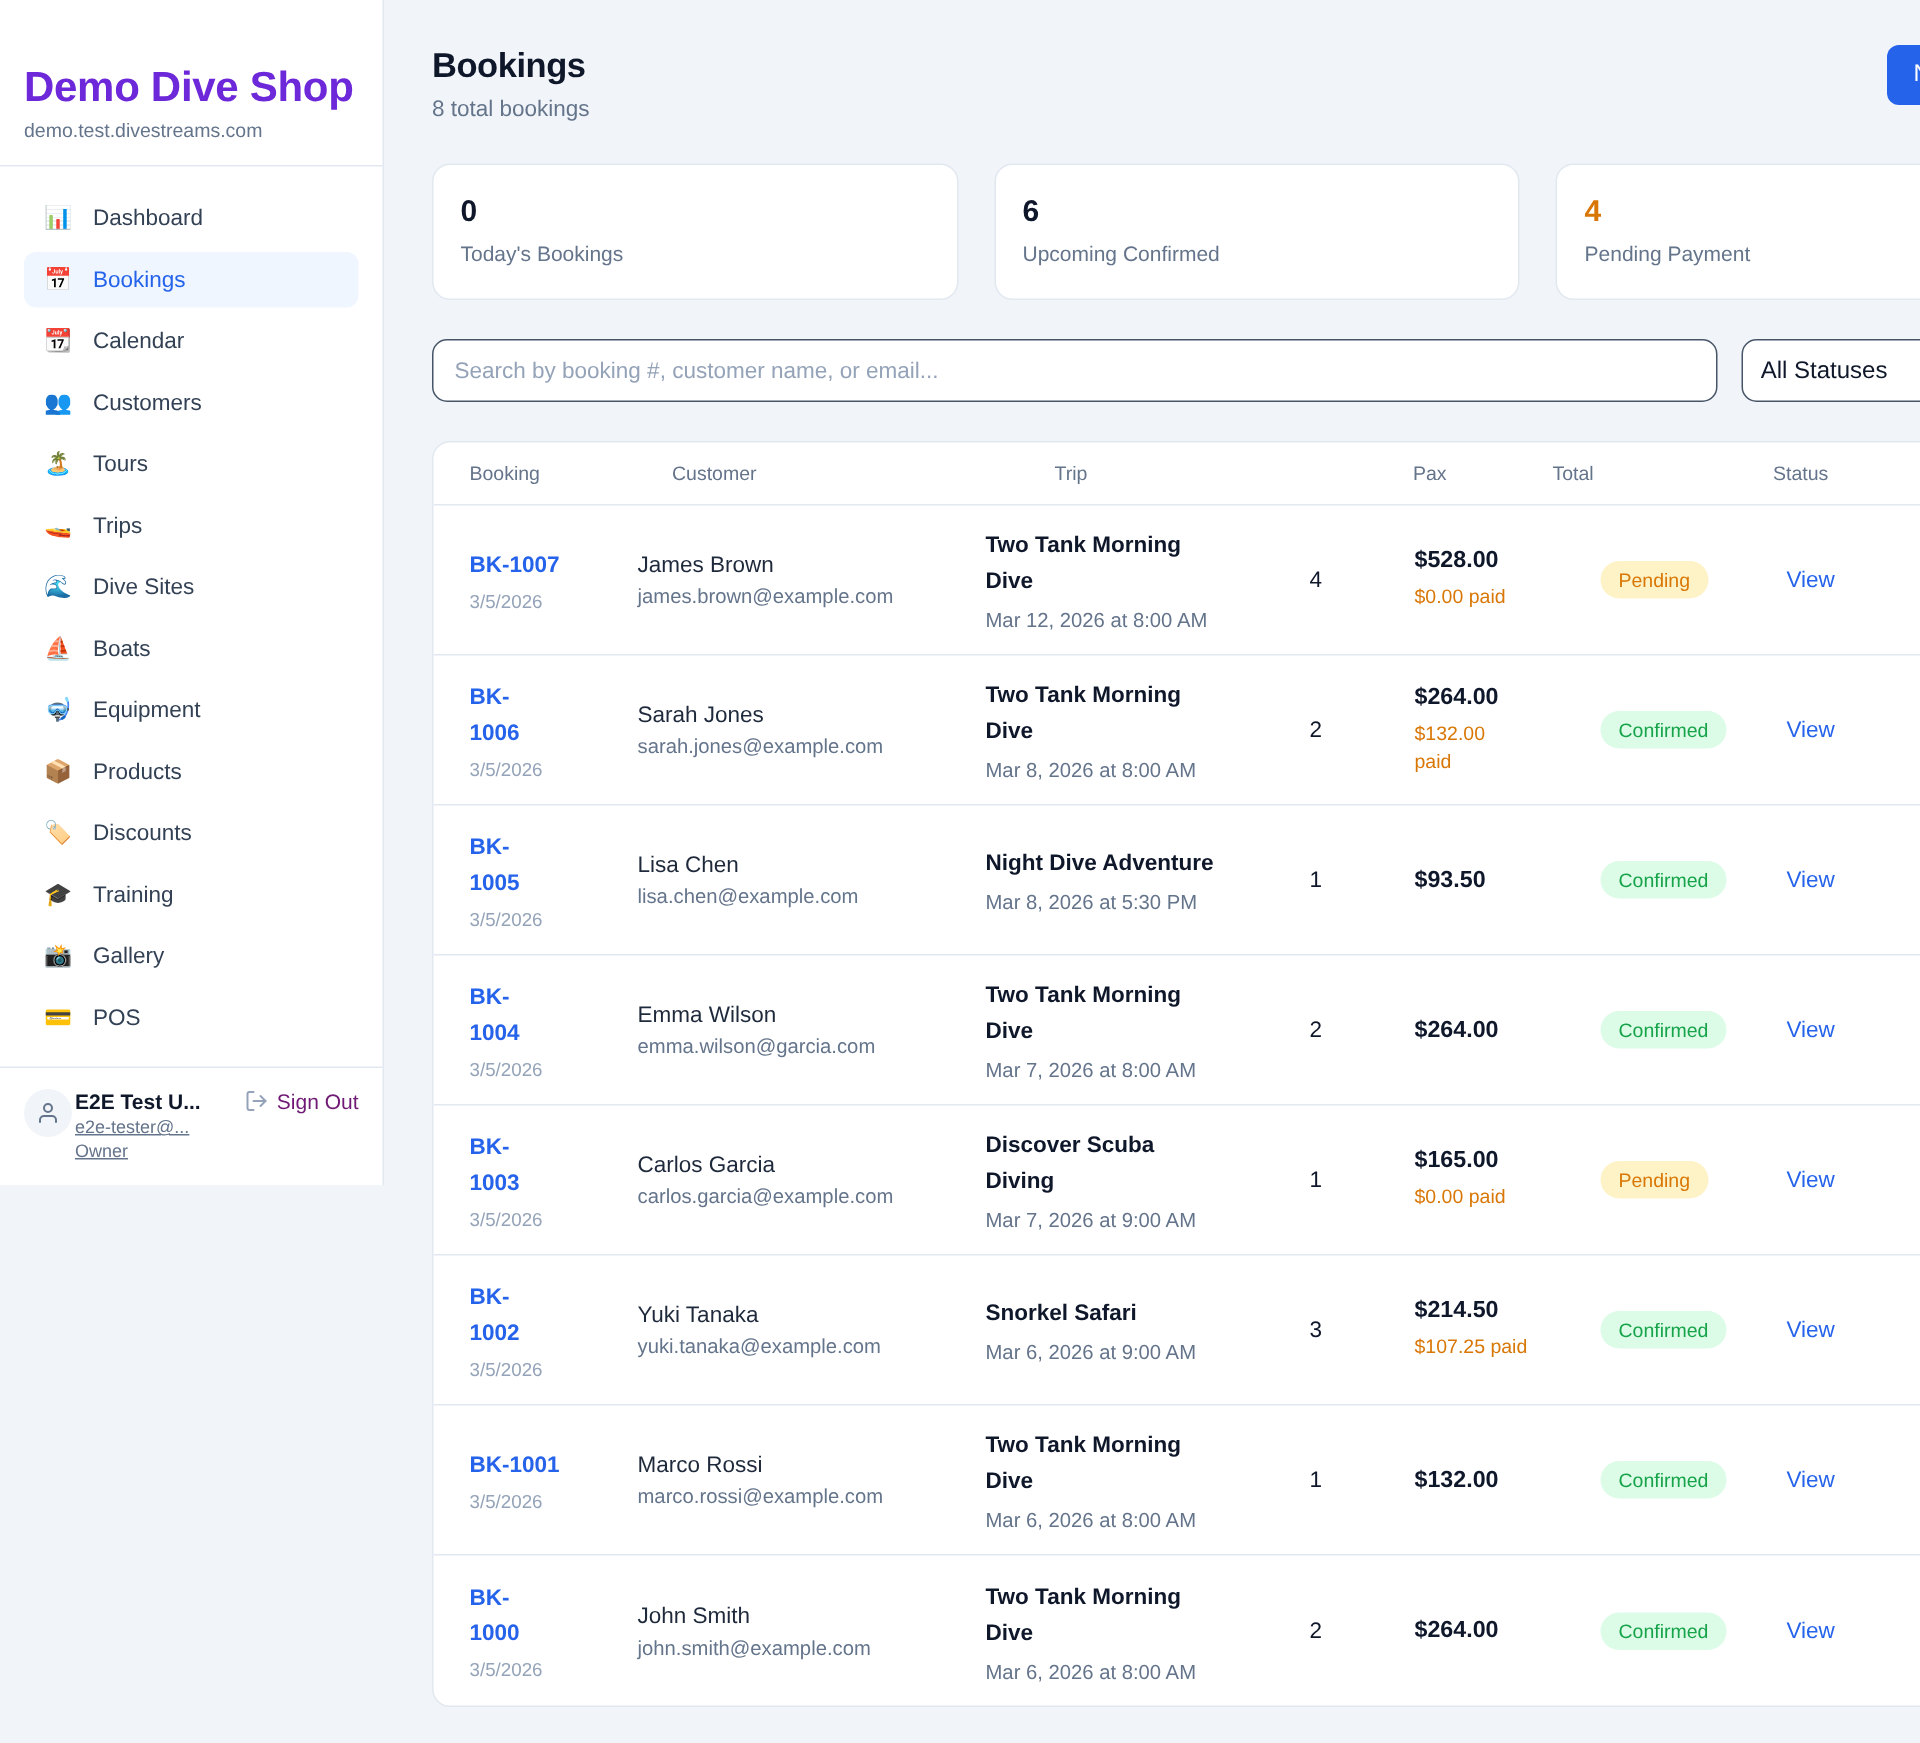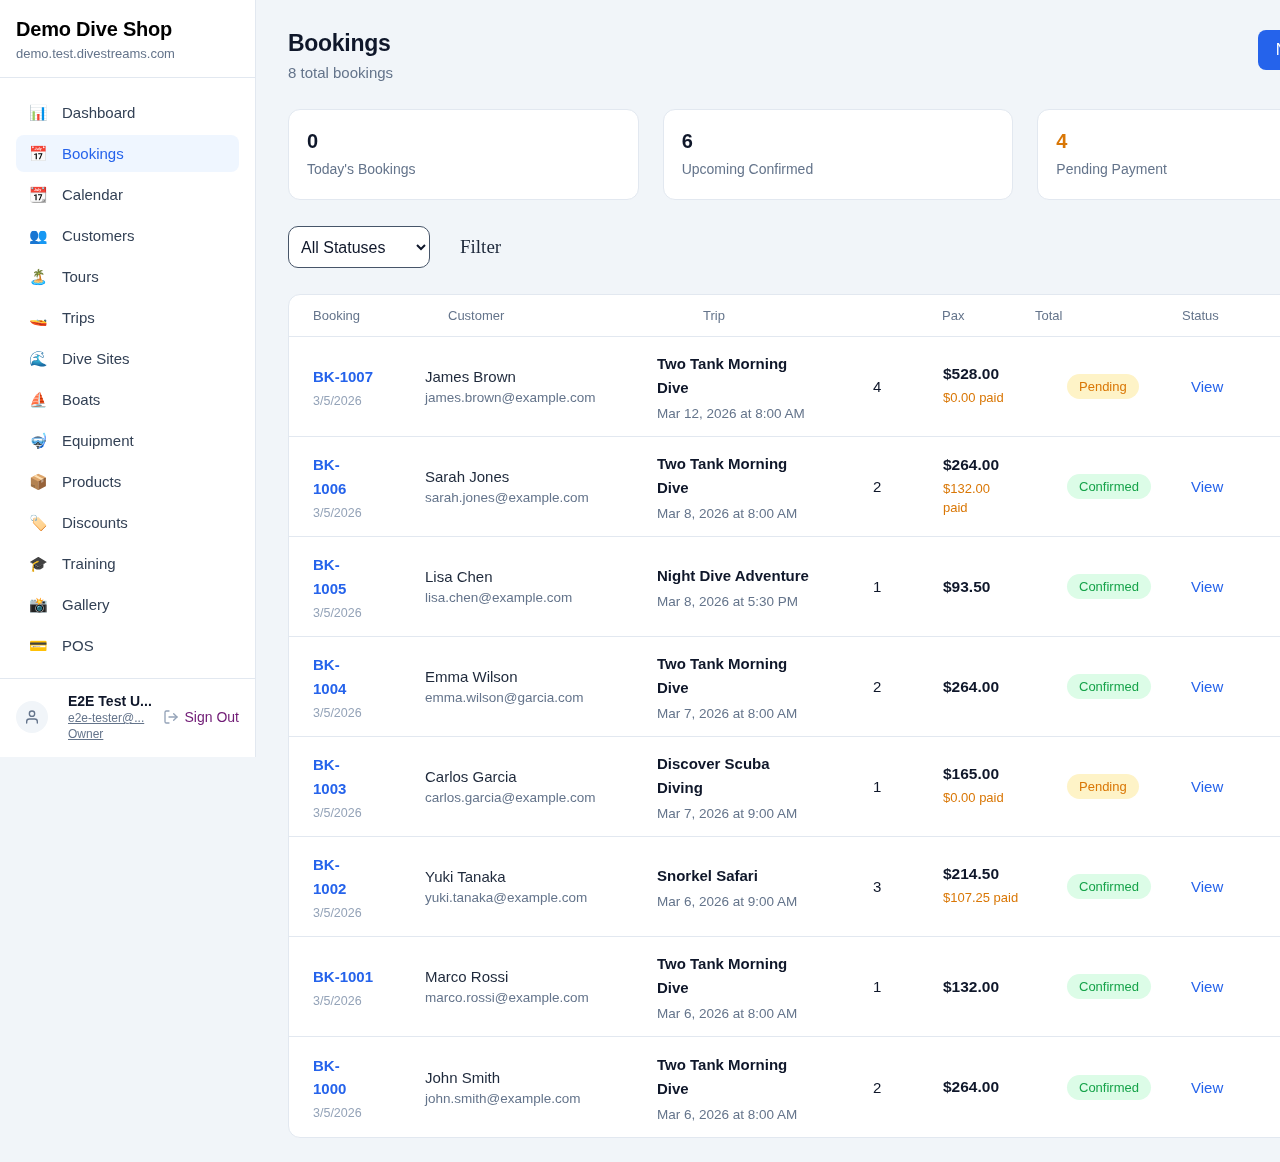--- a/index.html
+++ b/index.html
@@ -12,35 +12,35 @@
     align-items:flex-start;
     overflow:hidden;
   }
   
   aside {
     width:256px; flex:0 0 256px;
     background:#ffffff;
     border-right:1px solid #e2e8f0;
   }
   .brand { padding:18px 16px 16px; border-bottom:1px solid #e2e8f0; }
-  .brand h1 { font-size:20px; font-weight:700; color:#000000; letter-spacing:-0.2px; }
+  .brand h1 { font-size:28px; font-weight:700; color:#6d28d9; letter-spacing:-0.2px;margin-top:24px; }
   .brand .domain { font-size:13px; color:#64748b; margin-top:5px; }
   nav { padding:16px 16px 10px; }
   .nav-item {
     display:flex; align-items:center; gap:12px;
     padding:10px 12px; margin-bottom:4px;
     border-radius:8px; cursor:pointer;
     font-size:15px; color:#334155;
   }
   .nav-item .ni-icon { width:22px; text-align:center; font-size:15px; line-height:1; }
   .nav-item.active { background:#eff6ff; color:#2563eb; font-weight:500; }
   .side-footer {
     border-top:1px solid #e2e8f0;
     padding:14px 16px 16px;
-    display:flex; align-items:center; gap:20px;
+    display:flex; align-items:flex-start; gap:2px;
   }
   .avatar {
     width:32px; height:32px; flex:0 0 32px; border-radius:50%;
     background:#f1f5f9; display:flex; align-items:center; justify-content:center;
   }
   .u-meta { min-width:0; }
   .u-name { font-size:14px; font-weight:700; color:#0f172a; white-space:nowrap; }
   .u-sub  { font-size:12px; color:#64748b; margin-top:2px; white-space:nowrap;text-decoration:underline; }
   .signout {
     margin-left:auto; display:flex; align-items:center; gap:6px;
@@ -234,20 +234,21 @@
       <div class="stat-label">Upcoming Confirmed</div>
     </div>
 
     <div class="stat-card">
       <div class="stat-value" style="color: rgb(217, 119, 6);">4</div>
       <div class="stat-label">Pending Payment</div>
     </div>
   </div>
 
   <div class="filter-row">
+    <input class="search-input" type="text" placeholder="Search by booking #, customer name, or email..." style="">
     <select class="status-select">
       <option>All Statuses</option>
     </select>
     <button class="filter-btn">Filter</button>
   </div>
 
   <div class="table-card">
     <div class="tgrid thead">
       <span>Booking</span>
       <span>Customer</span>

